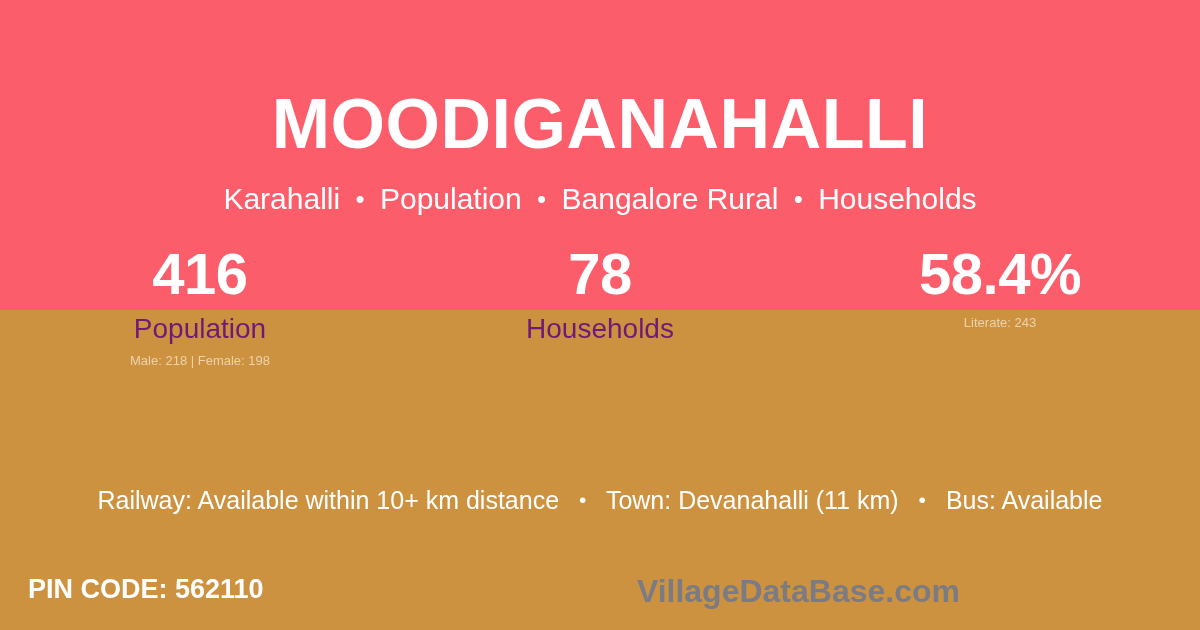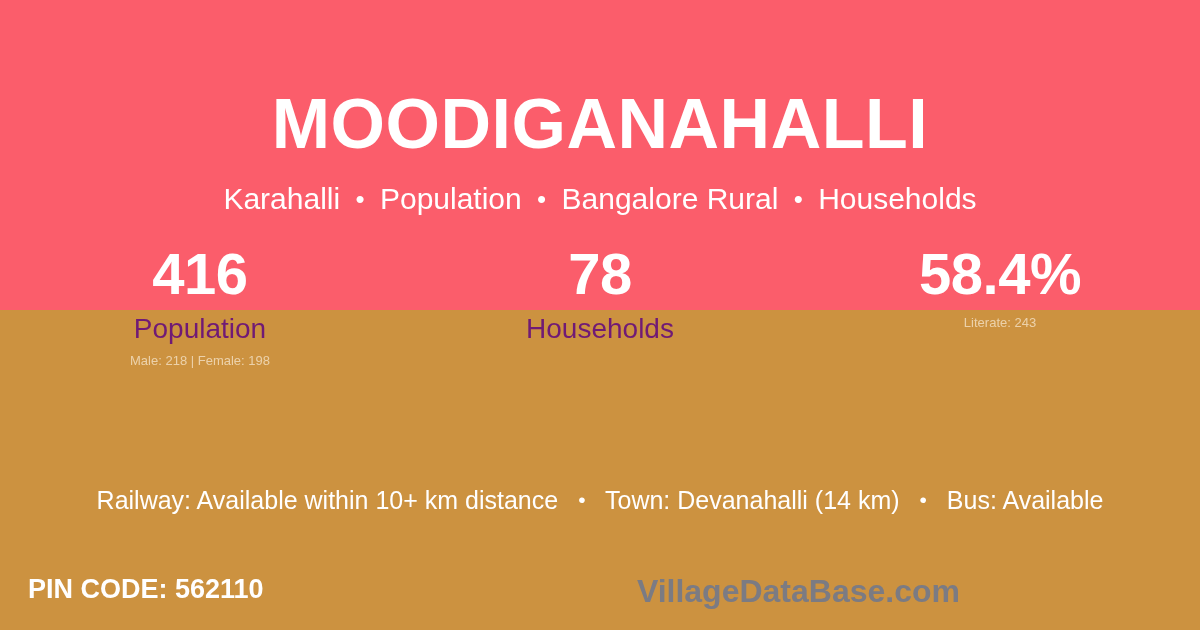--- a/index.html
+++ b/index.html
@@ -209,21 +209,21 @@
     <div class="stat-col">
       <div class="stat-value">58.4%</div>
       <div class="stat-sub">Literate: 243</div>
     </div>
 
   </div>
 
   <div id="amenities-line">
     <span>Railway: Available within 10+ km distance</span>
     <span class="sep">•</span>
-    <span>Town: Devanahalli (14 km)</span>
+    <span>Town: Devanahalli (11 km)</span>
     <span class="sep">•</span>
     <span>Bus: Available</span>
   </div>
 
   <div id="footer">
     <div id="pin-code">PIN CODE: 562110</div>
     <div id="site-brand">VillageDataBase.com</div>
   </div>
 
 </div>

